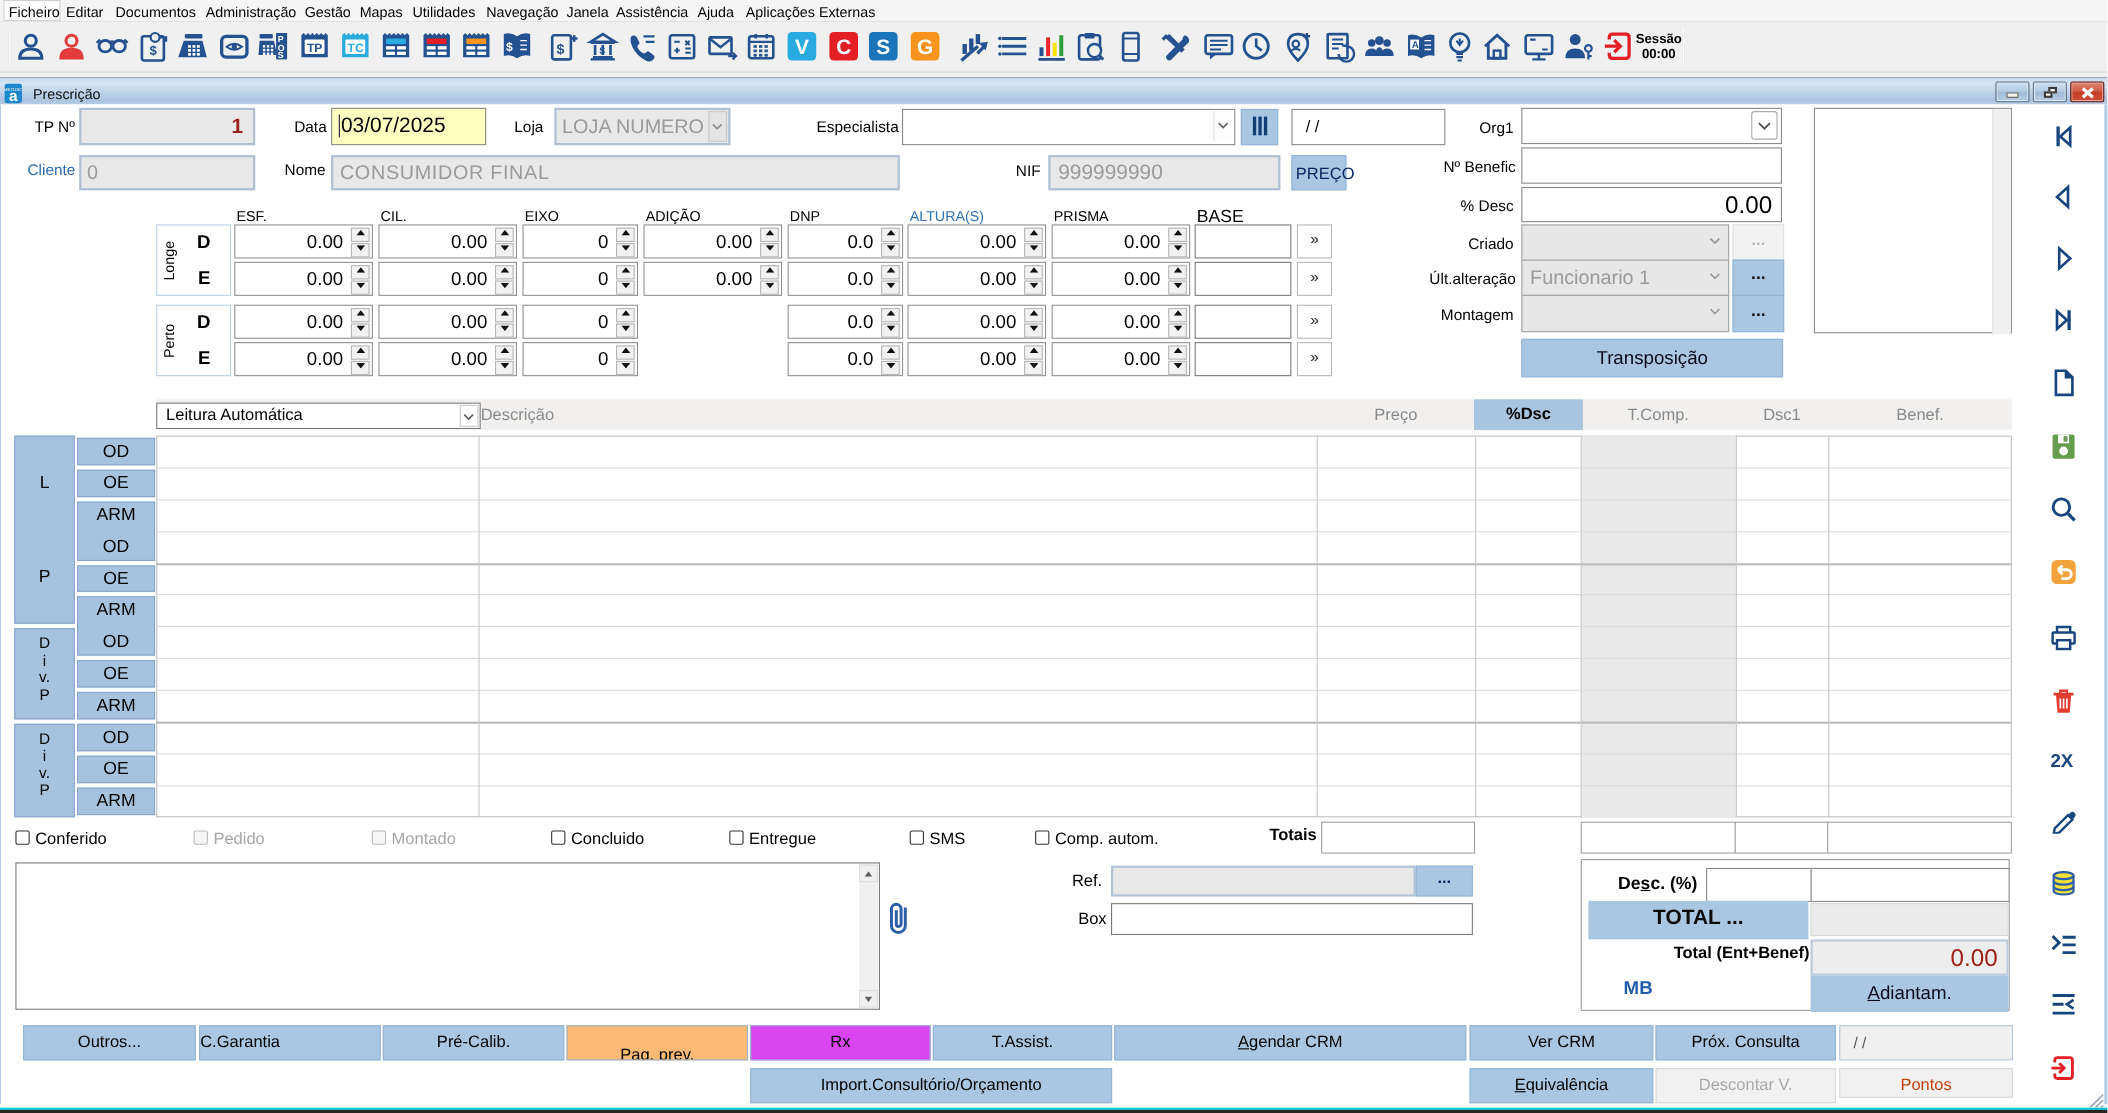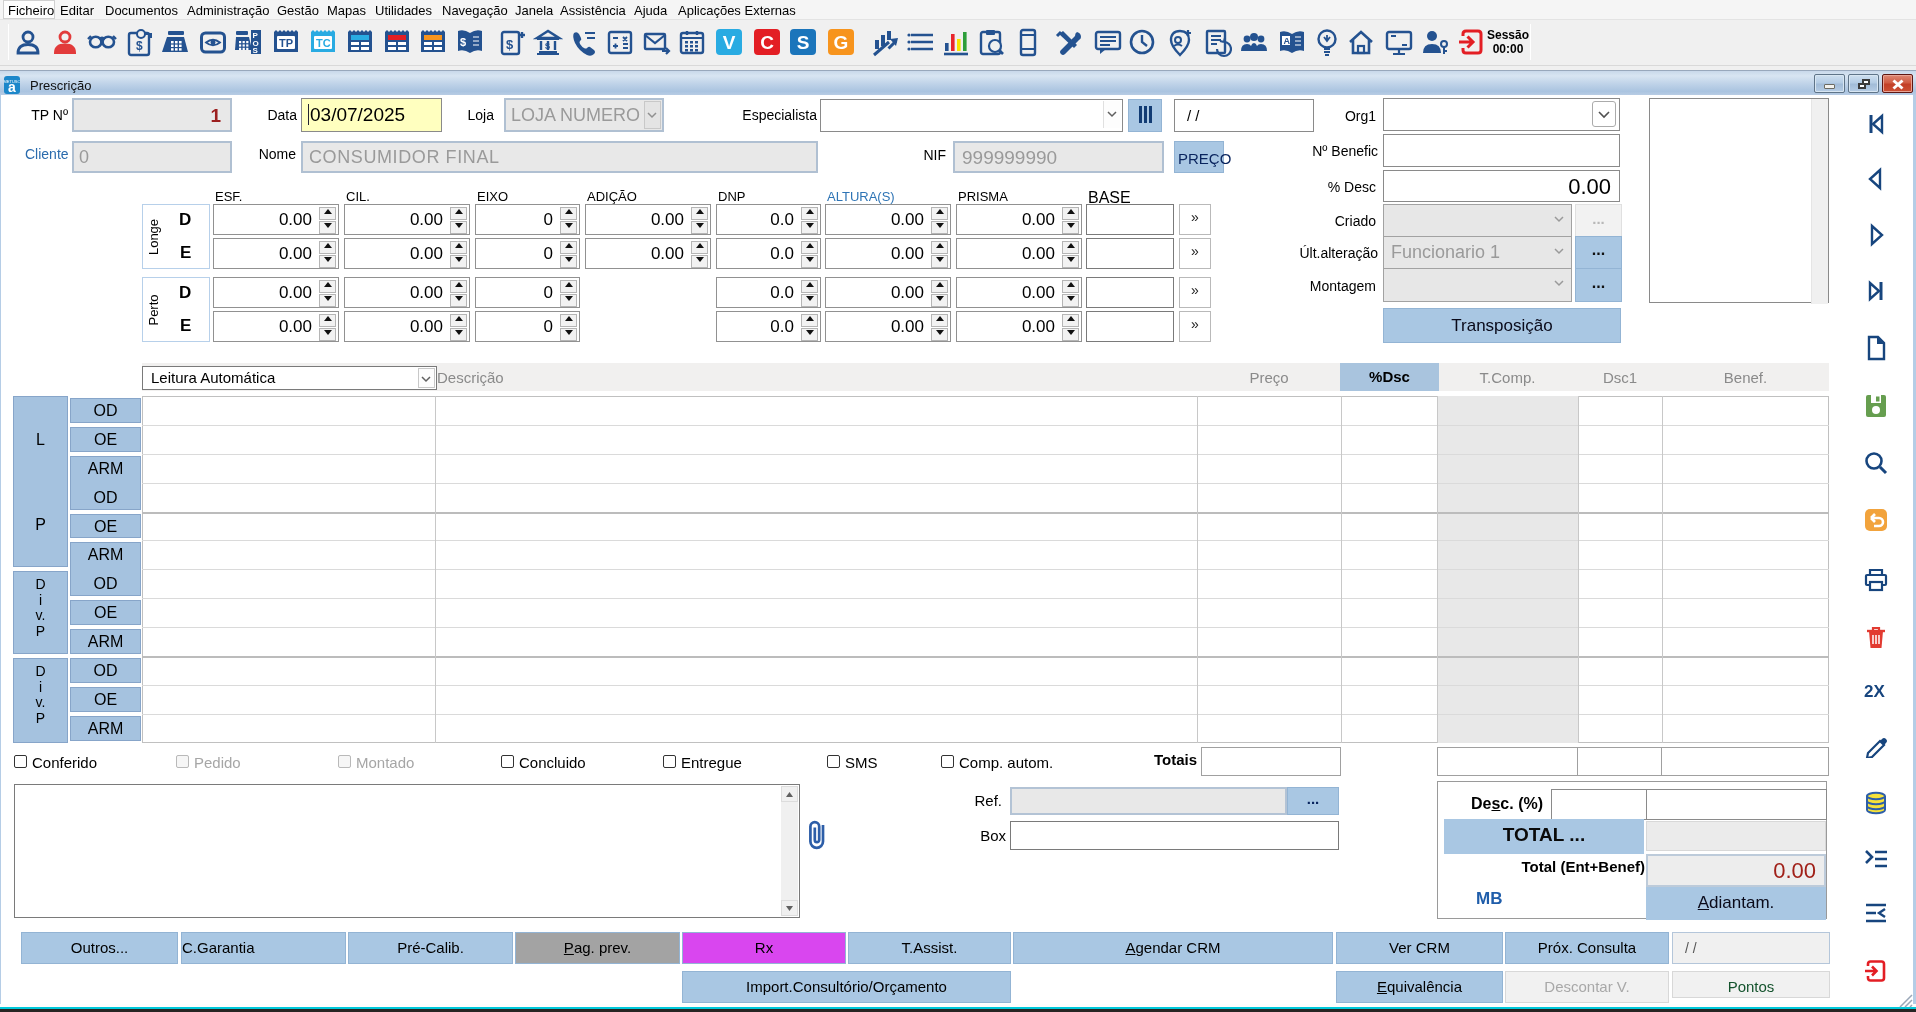--- a/index.html
+++ b/index.html
@@ -758,31 +758,31 @@
 <div style="position:absolute;left:1646px;top:694px;width:181px;height:31px;background:#fff;border:1px solid #8a8a8a;"></div>
 <div style="position:absolute;left:1444px;top:724px;width:200px;height:35px;background:#a9c7e3;font-size:19px;font-weight:bold;color:#0a0a0a;text-align:center;padding-top:5px;">TOTAL ...</div>
 <div style="position:absolute;left:1646px;top:726px;width:180px;height:30px;background:#ebebeb;border:1px solid #d8d8d8;"></div>
 <div style="position:absolute;left:1508px;top:763px;width:137px;text-align:right;font-size:15px;font-weight:bold;">Total (Ent+Benef)</div>
 <div style="position:absolute;left:1646px;top:759px;width:180px;height:33px;background:#ededed;border:2px solid #bdcbda;font-size:22px;color:#a02018;text-align:right;padding:2px 8px 0 0;">0.00</div>
 <div style="position:absolute;left:1476px;top:794px;font-size:17px;font-weight:bold;color:#1f5daa;">MB</div>
 <div style="position:absolute;left:1646px;top:792px;width:180px;height:33px;background:#a9c7e3;font-size:17px;color:#0a0a1a;text-align:center;padding-top:6px;"><span style="text-decoration:underline">A</span>diantam.</div>
 <div style="position:absolute;left:21px;top:837px;width:157px;height:32px;background:#a9c7e3;border:1px solid #93b4d4;color:#000;font-size:15px;text-align:center;padding-top:6px;white-space:nowrap;overflow:hidden;">Outros...</div>
 <div style="position:absolute;left:181px;top:837px;width:165px;height:32px;background:#a9c7e3;border:1px solid #93b4d4;color:#000;font-size:15px;text-align:left;padding-top:6px;white-space:nowrap;overflow:hidden;">C.Garantia</div>
 <div style="position:absolute;left:348px;top:837px;width:165px;height:32px;background:#a9c7e3;border:1px solid #93b4d4;color:#000;font-size:15px;text-align:center;padding-top:6px;white-space:nowrap;overflow:hidden;">Pré-Calib.</div>
-<div style="position:absolute;left:515px;top:837px;width:165px;height:32px;background:#a3a3a3;border:1px solid #93b4d4;color:#000;font-size:15px;text-align:center;padding-top:6px;white-space:nowrap;overflow:hidden;"><span style="text-decoration:underline">P</span>ag. prev.</div>
+<div style="position:absolute;left:515px;top:837px;width:165px;height:32px;background:#fdba74;border:1px solid #93b4d4;color:#000;font-size:15px;text-align:center;padding-top:18px;white-space:nowrap;overflow:hidden;"><span style="text-decoration:underline">P</span>ag. prev.</div>
 <div style="position:absolute;left:682px;top:837px;width:164px;height:32px;background:#d946ef;border:1px solid #93b4d4;color:#000;font-size:15px;text-align:center;padding-top:6px;white-space:nowrap;overflow:hidden;">Rx</div>
 <div style="position:absolute;left:848px;top:837px;width:163px;height:32px;background:#a9c7e3;border:1px solid #93b4d4;color:#000;font-size:15px;text-align:center;padding-top:6px;white-space:nowrap;overflow:hidden;">T.Assist.</div>
 <div style="position:absolute;left:1013px;top:837px;width:320px;height:32px;background:#a9c7e3;border:1px solid #93b4d4;color:#000;font-size:15px;text-align:center;padding-top:6px;white-space:nowrap;overflow:hidden;"><span style="text-decoration:underline">A</span>gendar CRM</div>
 <div style="position:absolute;left:1336px;top:837px;width:167px;height:32px;background:#a9c7e3;border:1px solid #93b4d4;color:#000;font-size:15px;text-align:center;padding-top:6px;white-space:nowrap;overflow:hidden;">Ver CRM</div>
 <div style="position:absolute;left:1505px;top:837px;width:164px;height:32px;background:#a9c7e3;border:1px solid #93b4d4;color:#000;font-size:15px;text-align:center;padding-top:6px;white-space:nowrap;overflow:hidden;">Próx. Consulta</div>
 <div style="position:absolute;left:1672px;top:837px;width:158px;height:32px;background:#f0f0f0;border:1px solid #b4c6da;font-size:14px;color:#555;padding:7px 0 0 12px;">/  /</div>
 <div style="position:absolute;left:682px;top:876px;width:329px;height:32px;background:#a9c7e3;border:1px solid #93b4d4;color:#000;font-size:15px;text-align:center;padding-top:6px;white-space:nowrap;overflow:hidden;">Import.Consultório/Orçamento</div>
 <div style="position:absolute;left:1336px;top:876px;width:167px;height:32px;background:#a9c7e3;border:1px solid #93b4d4;color:#000;font-size:15px;text-align:center;padding-top:6px;white-space:nowrap;overflow:hidden;"><span style="text-decoration:underline">E</span>quivalência</div>
 <div style="position:absolute;left:1505px;top:876px;width:164px;height:32px;background:#f1f1f1;border:1px solid #d8d8d8;color:#a8a8a8;font-size:15px;text-align:center;padding-top:6px;white-space:nowrap;overflow:hidden;">Descontar V.</div>
-<div style="position:absolute;left:1672px;top:876px;width:158px;height:27px;background:#f1f1f1;border:1px solid #d8d8d8;color:#14532d;font-size:15px;text-align:center;padding-top:6px;white-space:nowrap;overflow:hidden;">Pontos</div>
+<div style="position:absolute;left:1672px;top:876px;width:158px;height:27px;background:#f1f1f1;border:1px solid #d8d8d8;color:#c2410c;font-size:15px;text-align:center;padding-top:6px;white-space:nowrap;overflow:hidden;">Pontos</div>
 <svg style="position:absolute;left:1863px;top:16px" width="26" height="26" viewBox="0 0 26 26">
       <path d="M8 4 v18" stroke="#17457e" stroke-width="3"></path>
       <path d="M19 5 L10 13 L19 21 z" fill="none" stroke="#17457e" stroke-width="2.4"></path>
     </svg>
 <svg style="position:absolute;left:1863px;top:71px" width="26" height="26" viewBox="0 0 26 26">
       <path d="M17 4 L7 13 L17 22 z" fill="none" stroke="#17457e" stroke-width="2.4"></path>
     </svg>
 <svg style="position:absolute;left:1863px;top:127px" width="26" height="26" viewBox="0 0 26 26">
       <path d="M9 4 L19 13 L9 22 z" fill="none" stroke="#17457e" stroke-width="2.4"></path>
     </svg>

